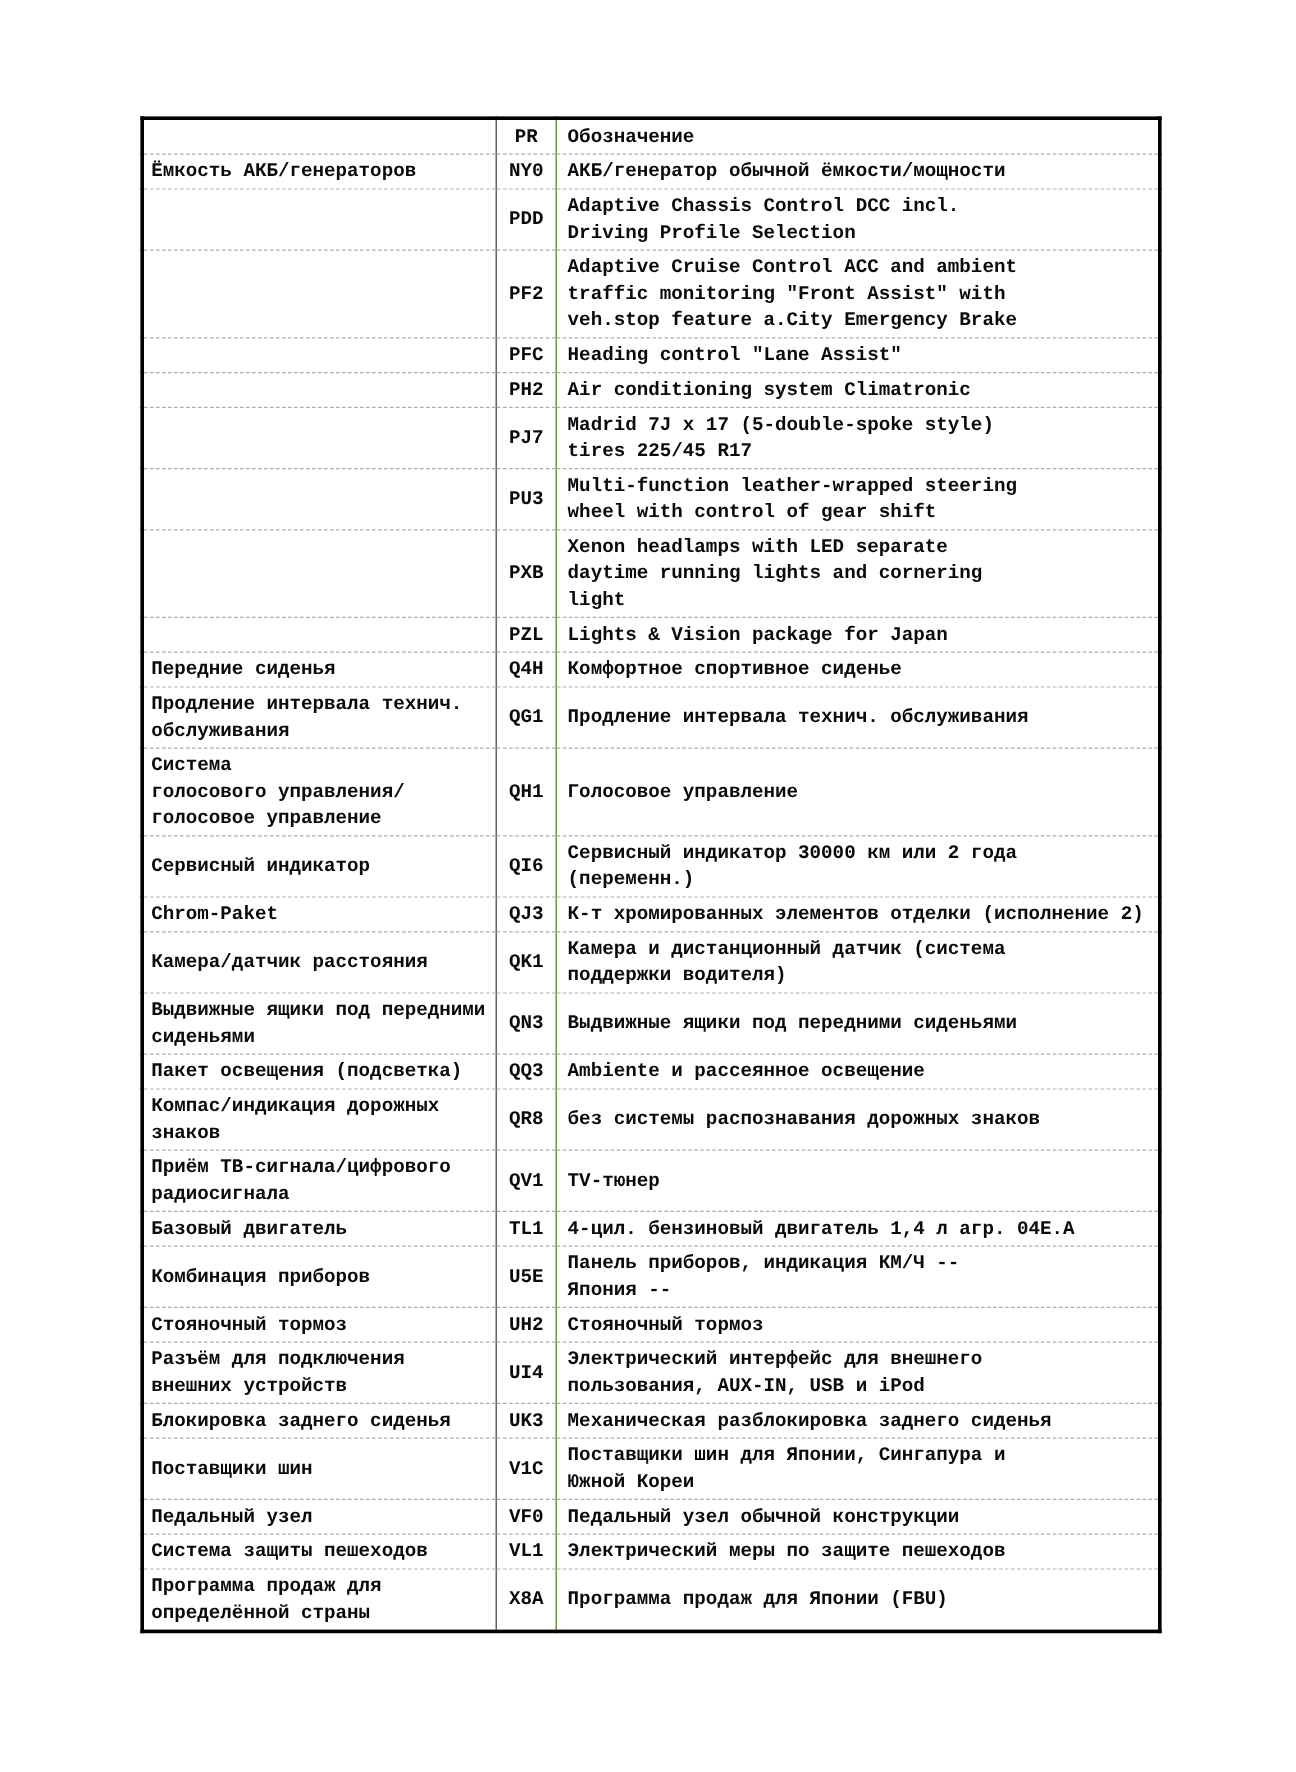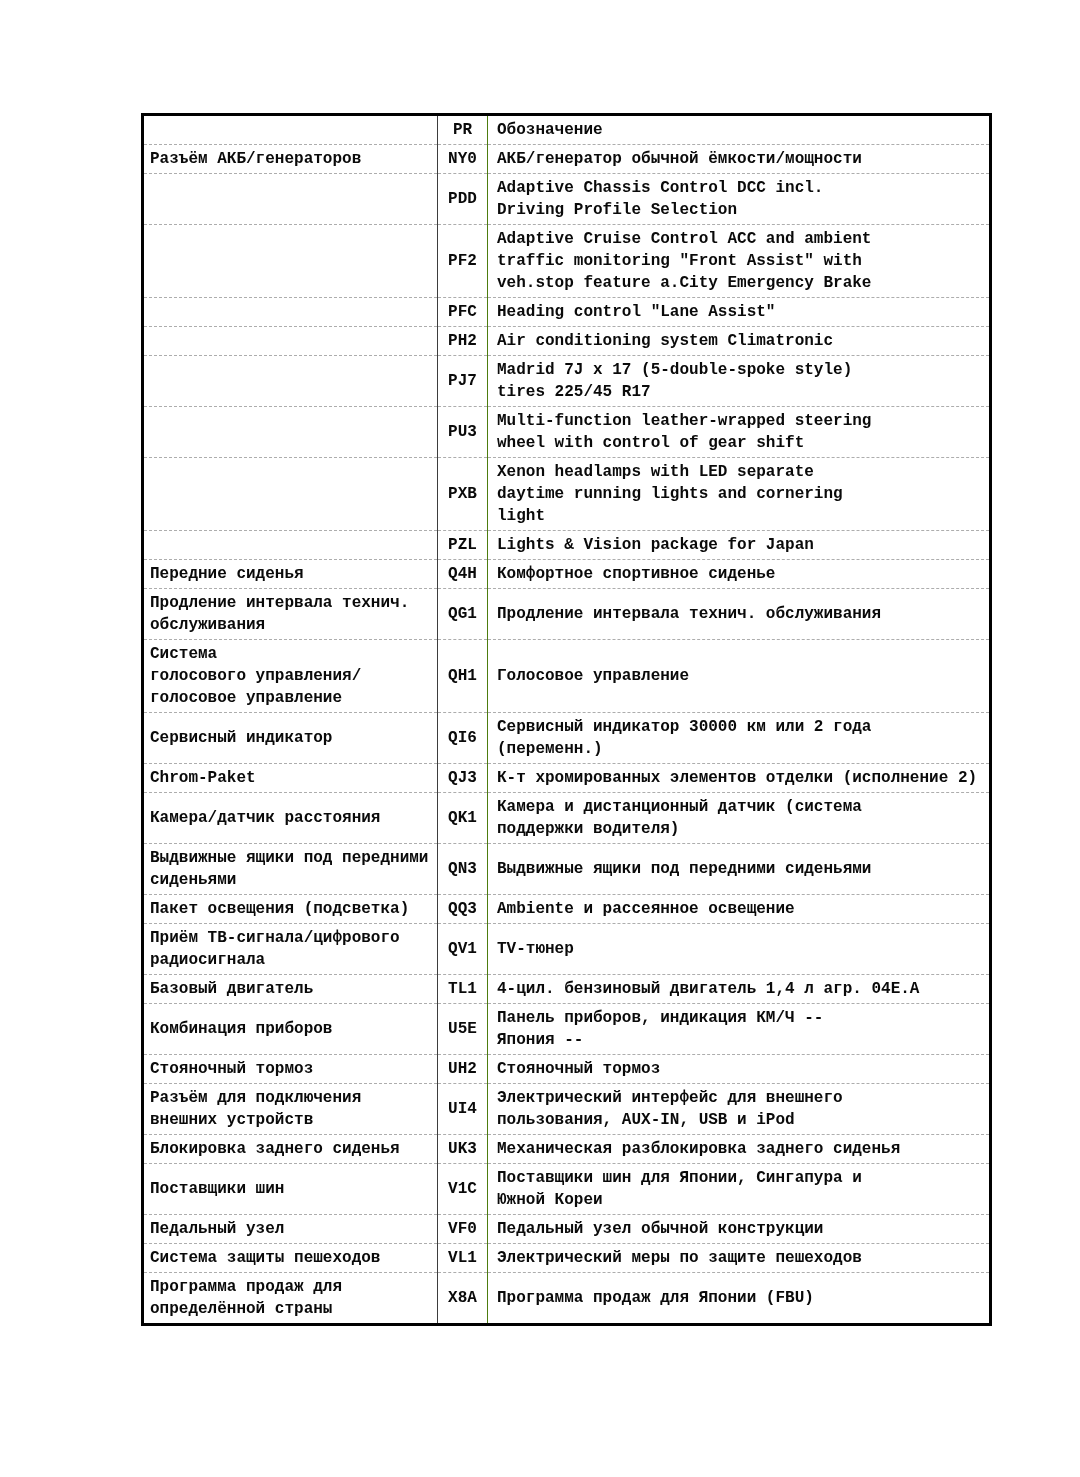--- a/index.html
+++ b/index.html
@@ -10,26 +10,25 @@
   body {
     width: 1080px;
     height: 1477px;
     position: relative;
     overflow: hidden;
     font-family: "Liberation Mono", "DejaVu Sans Mono", monospace;
   }
   .doc-table {
     position: absolute;
     left: 117px;
-    top: 113px;
+    top: 97px;
     width: 848px;
     border-collapse: collapse;
     table-layout: fixed;
     border: 3px solid #000000;
-    margin-left: 24px;
   }
   .doc-table td {
     font-family: "Liberation Mono", "DejaVu Sans Mono", monospace;
     font-size: 16px;
     font-weight: 700;
     line-height: 22px;
     color: #0a0a0a;
     vertical-align: middle;
     white-space: pre-line;
     border-bottom: 1px dashed #adadad;
@@ -60,21 +59,21 @@
     <col style="width:50px">
     <col style="width:503px">
   </colgroup>
   <tbody>
     <tr>
       <td class="cell-label"></td>
       <td class="cell-code">PR</td>
       <td class="cell-desc">Обозначение</td>
     </tr>
   <tr>
-        <td class="cell-label">Разъём АКБ/генераторов</td>
+        <td class="cell-label">Ёмкость АКБ/генераторов</td>
         <td class="cell-code">NY0</td>
         <td class="cell-desc">АКБ/генератор обычной ёмкости/мощности</td>
       </tr>
       <tr>
         <td class="cell-label"></td>
         <td class="cell-code">PDD</td>
         <td class="cell-desc">Adaptive Chassis Control DCC incl.
 Driving Profile Selection</td>
       </tr>
       <tr>
@@ -158,20 +157,26 @@
 сиденьями</td>
         <td class="cell-code">QN3</td>
         <td class="cell-desc">Выдвижные ящики под передними сиденьями</td>
       </tr>
       <tr>
         <td class="cell-label">Пакет освещения (подсветка)</td>
         <td class="cell-code">QQ3</td>
         <td class="cell-desc">Ambiente и рассеянное освещение</td>
       </tr>
       <tr>
+        <td class="cell-label">Компас/индикация дорожных
+знаков</td>
+        <td class="cell-code">QR8</td>
+        <td class="cell-desc">без системы распознавания дорожных знаков</td>
+      </tr>
+      <tr>
         <td class="cell-label">Приём ТВ-сигнала/цифрового
 радиосигнала</td>
         <td class="cell-code">QV1</td>
         <td class="cell-desc">TV-тюнер</td>
       </tr>
       <tr>
         <td class="cell-label">Базовый двигатель</td>
         <td class="cell-code">TL1</td>
         <td class="cell-desc">4-цил. бензиновый двигатель 1,4 л агр. 04E.A</td>
       </tr>

